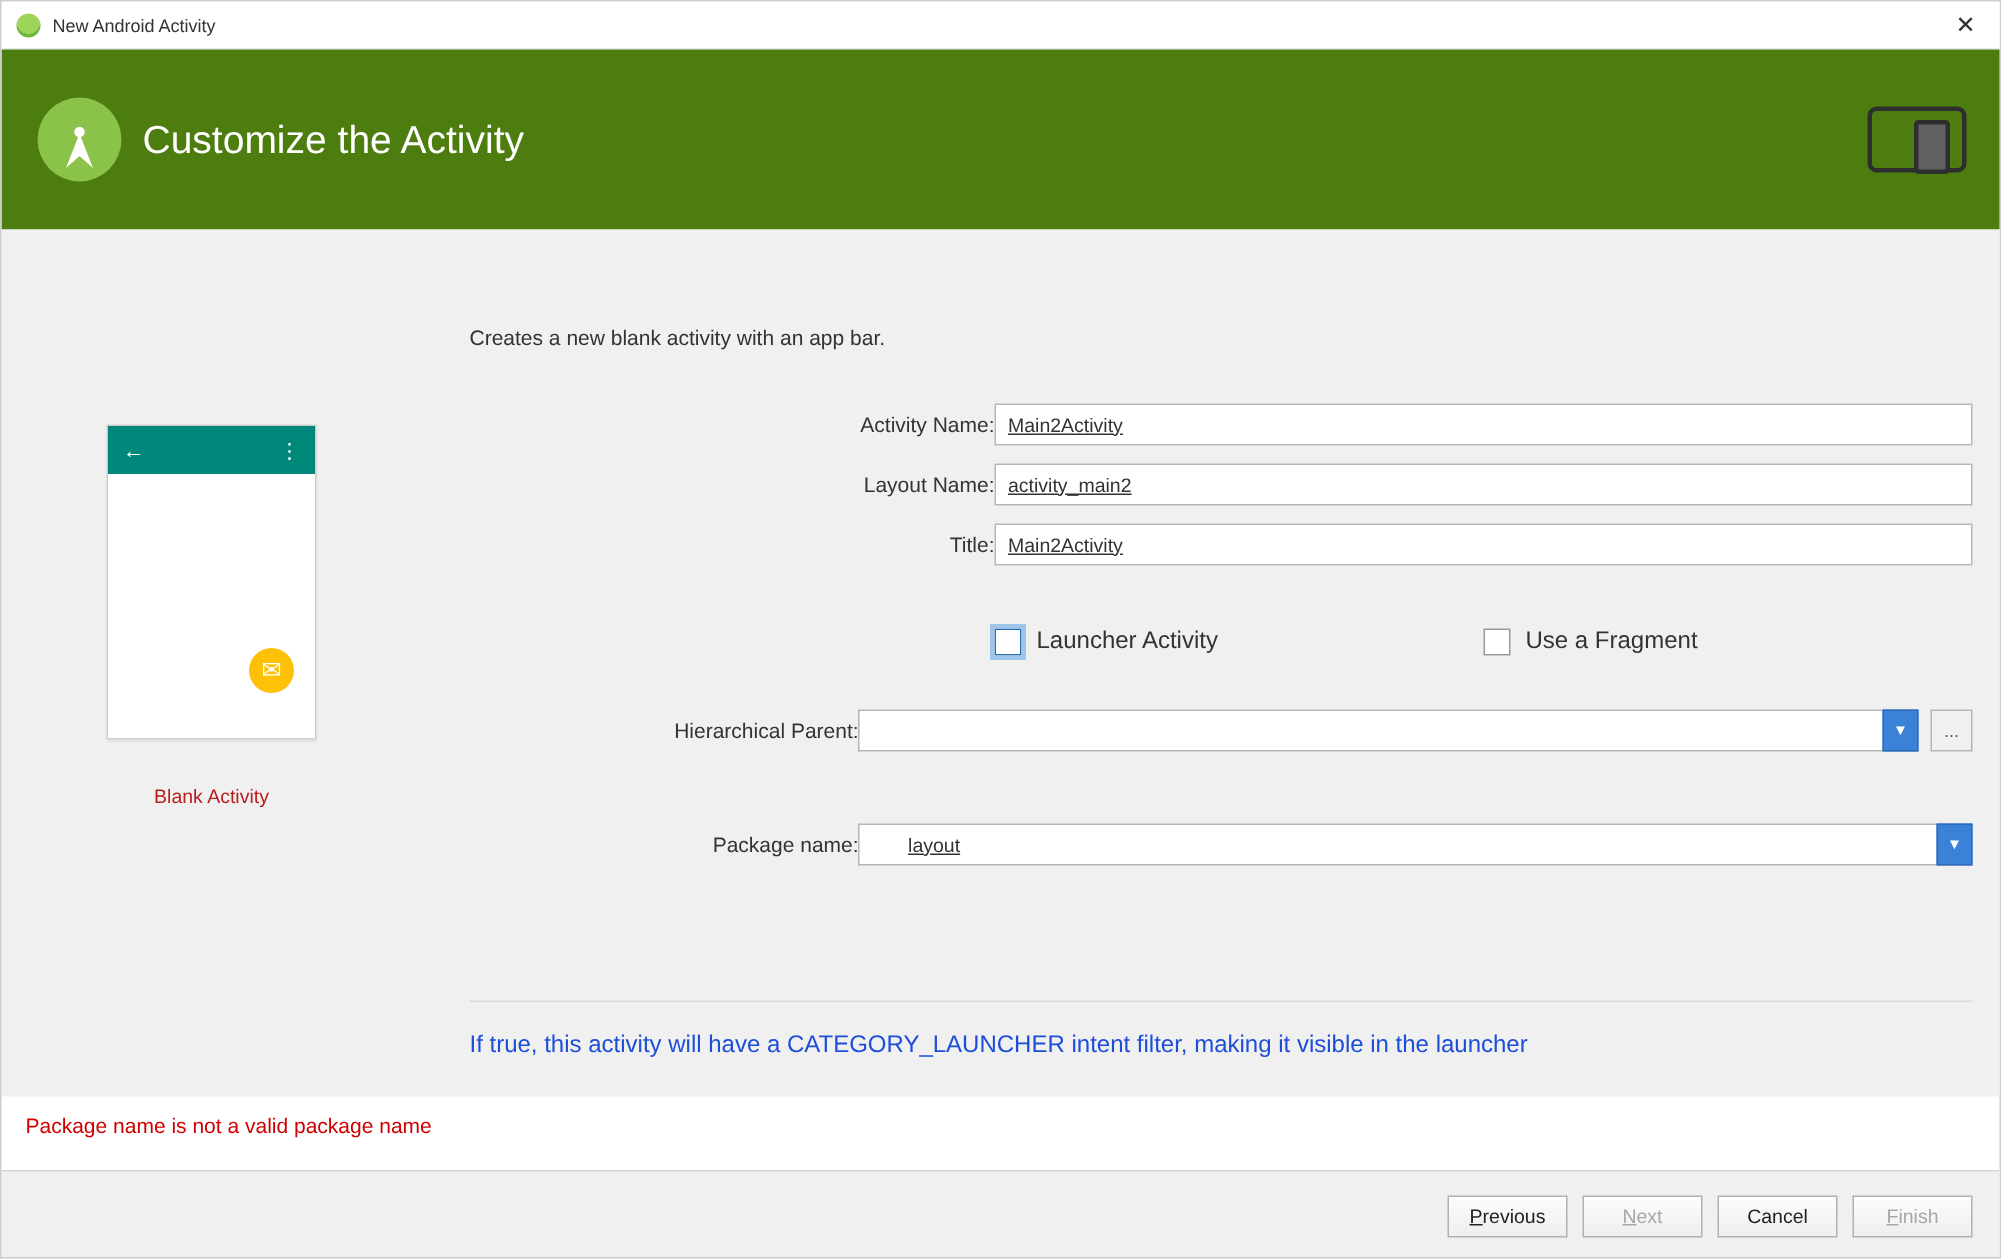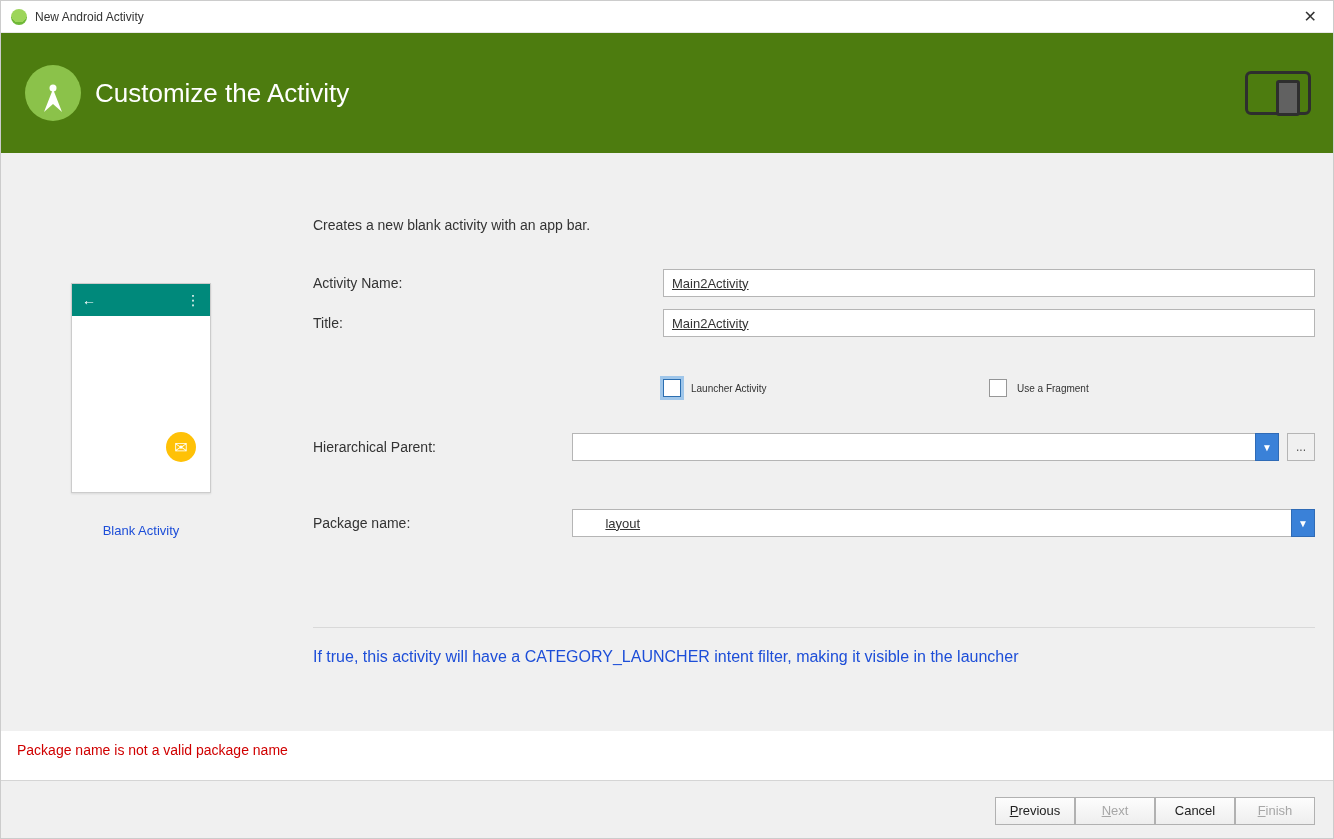--- a/index.html
+++ b/index.html
@@ -109,57 +109,58 @@
   }
   .thumb .appbar .back { font-size: 14px; }
   .thumb .appbar .dots { margin-left:auto; font-size: 14px; }
   .thumb .fab {
     position:absolute; right: 14px; bottom: 30px;
     width: 30px; height:30px; border-radius:50%;
     background:#ffc107;
     display:flex; align-items:center; justify-content:center;
     color:#fff; font-size:16px;
   }
-  .thumb-label { margin-top: 30px; font-size: 13px; color:#1d4ed8; }
+  .thumb-label { margin-top: 30px; font-size: 13px; color:#b91c1c; }
   
   .form {
     flex: 1;
     padding: 64px 20px 0 0;
     margin-left: 32px;
   }
   .description { font-size: 14px; color: #333; margin-bottom: 36px; }
   .form-row {
     display: flex;
     align-items: center;
     margin-bottom: 12px;
   }
   .form-row .label {
     width: 350px;
     font-size: 14px;
     color: #333;
+    text-align: right;
   }
   .form-row input[type="text"], .select-wrap input {
     flex: 1;
     height: 28px;
     border: 1px solid #b5b5b5;
     background: #fff;
     padding: 0 8px;
     font-size: 13px;
     color: #333;
     text-decoration: underline;
   }
   .check-row {
     display: flex;
     padding-left: 350px;
     margin-top: 42px;
     margin-bottom: 36px;
   }
   .check-row .cb {
     display: flex; align-items:center;
-    font-size: 10px;
+    font-size: 16px;
     color:#333;
   }
   .check-row .cb.first { flex: 1; }
   .check-row .cb.second { flex: 1; }
   .check-row .box {
     width: 18px; height: 18px;
     border: 1px solid #979797;
     margin-right: 10px;
     background:#fff;
   }
@@ -198,20 +199,21 @@
   .footer {
     position:absolute;
     bottom:0; left:0; right:0;
     height: 60px;
     background: #f0f0f0;
     border-top: 1px solid #d5d5d5;
     display:flex;
     align-items:center;
     justify-content:flex-end;
     padding: 0 20px;
+    gap: 10px;
   }
   .footer button {
     min-width: 80px;
     height: 28px;
     border: 1px solid #b1b1b1;
     background: linear-gradient(#fdfdfd,#eeeeee);
     font-size: 13px;
     color:#222;
     cursor:default;
   }
@@ -256,20 +258,24 @@
   </div>
 
   <div class="form">
     <div class="description">Creates a new blank activity with an app bar.</div>
 
     <div class="form-row">
       <div class="label">Activity Name:</div>
       <input type="text" value="Main2Activity" style="">
     </div>
     <div class="form-row">
+      <div class="label">Layout Name:</div>
+      <input type="text" value="activity_main2" style="">
+    </div>
+    <div class="form-row">
       <div class="label">Title:</div>
       <input type="text" value="Main2Activity" style="">
     </div>
 
     <div class="check-row">
       <div class="cb first">
         <div class="box focused"></div>
         <span>Launcher Activity</span>
       </div>
       <div class="cb second">

